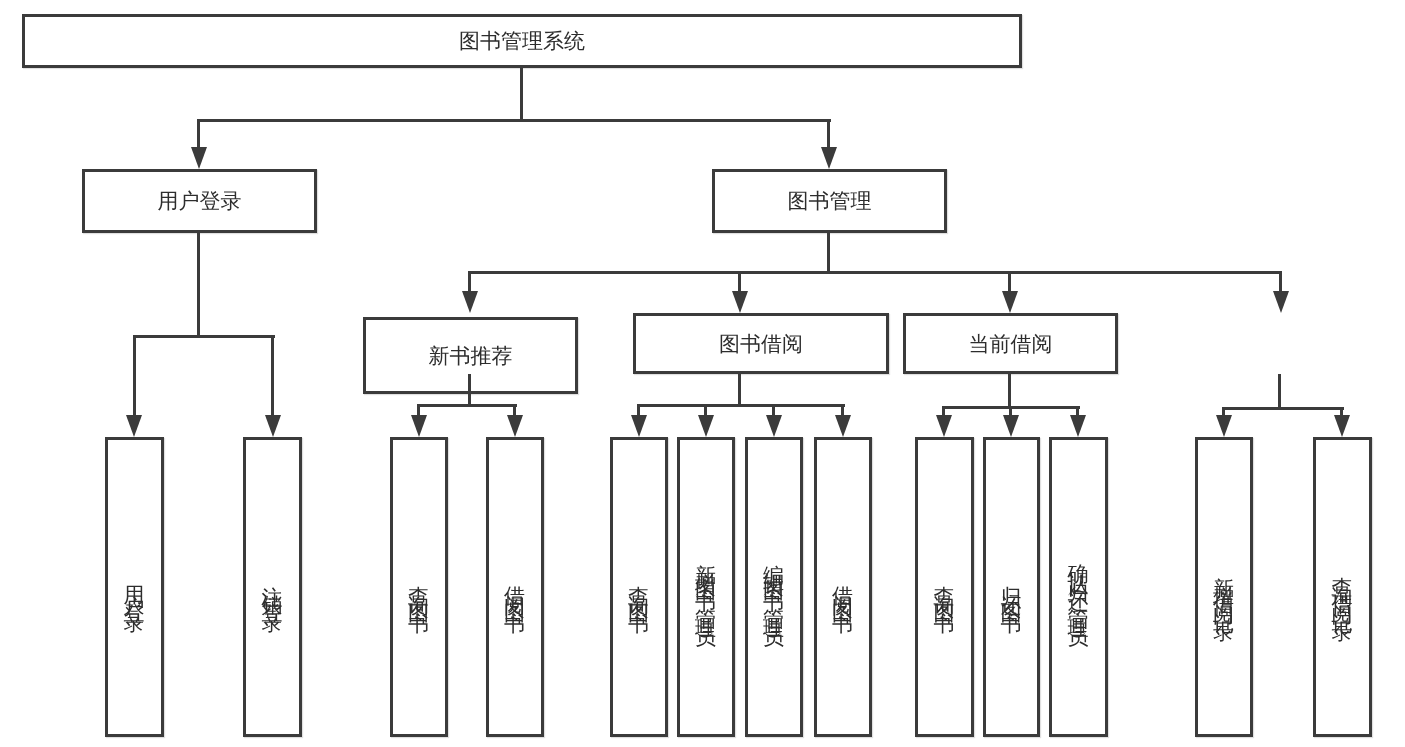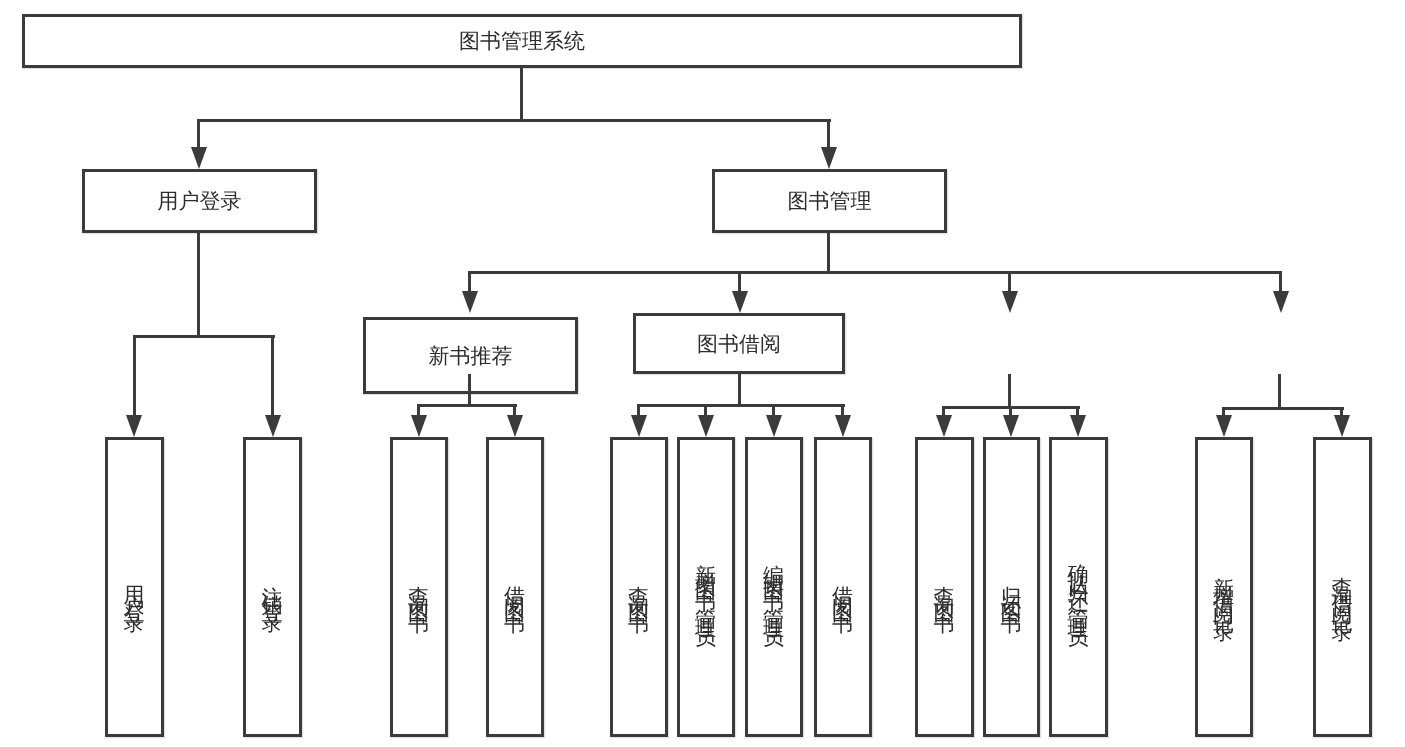--- a/index.html
+++ b/index.html
@@ -96,22 +96,25 @@
   <div class="vline" style="left:1008px;top:271px;height:24px"></div>
   <div class="vline" style="left:1279px;top:271px;height:24px"></div>
   <div class="arrow" style="left:462px;top:291px"></div>
   <div class="arrow" style="left:732px;top:291px"></div>
   <div class="arrow" style="left:1002px;top:291px"></div>
   <div class="arrow" style="left:1273px;top:291px"></div>
 
   <div class="box" style="left:363px;top:317px;width:215px;height:77px">
     <span>新书推荐</span>
   </div>
-  <div class="box" style="left:633px;top:313px;width:212px;height:61px">
+  <div class="box" style="left:633px;top:313px;width:256px;height:61px">
     <span>图书借阅</span>
+  </div>
+  <div class="box" style="left:903px;top:313px;width:215px;height:61px">
+    <span>当前借阅</span>
   </div>
 
   <div class="vline" style="left:468px;top:374px;height:31px"></div>
   <div class="hline" style="left:418px;top:404px;width:99px"></div>
   <div class="vline" style="left:417px;top:404px;height:18px"></div>
   <div class="vline" style="left:513px;top:404px;height:18px"></div>
   <div class="arrow" style="left:411px;top:415px"></div>
   <div class="arrow" style="left:507px;top:415px"></div>
 
   <div class="vline" style="left:738px;top:374px;height:31px"></div>

